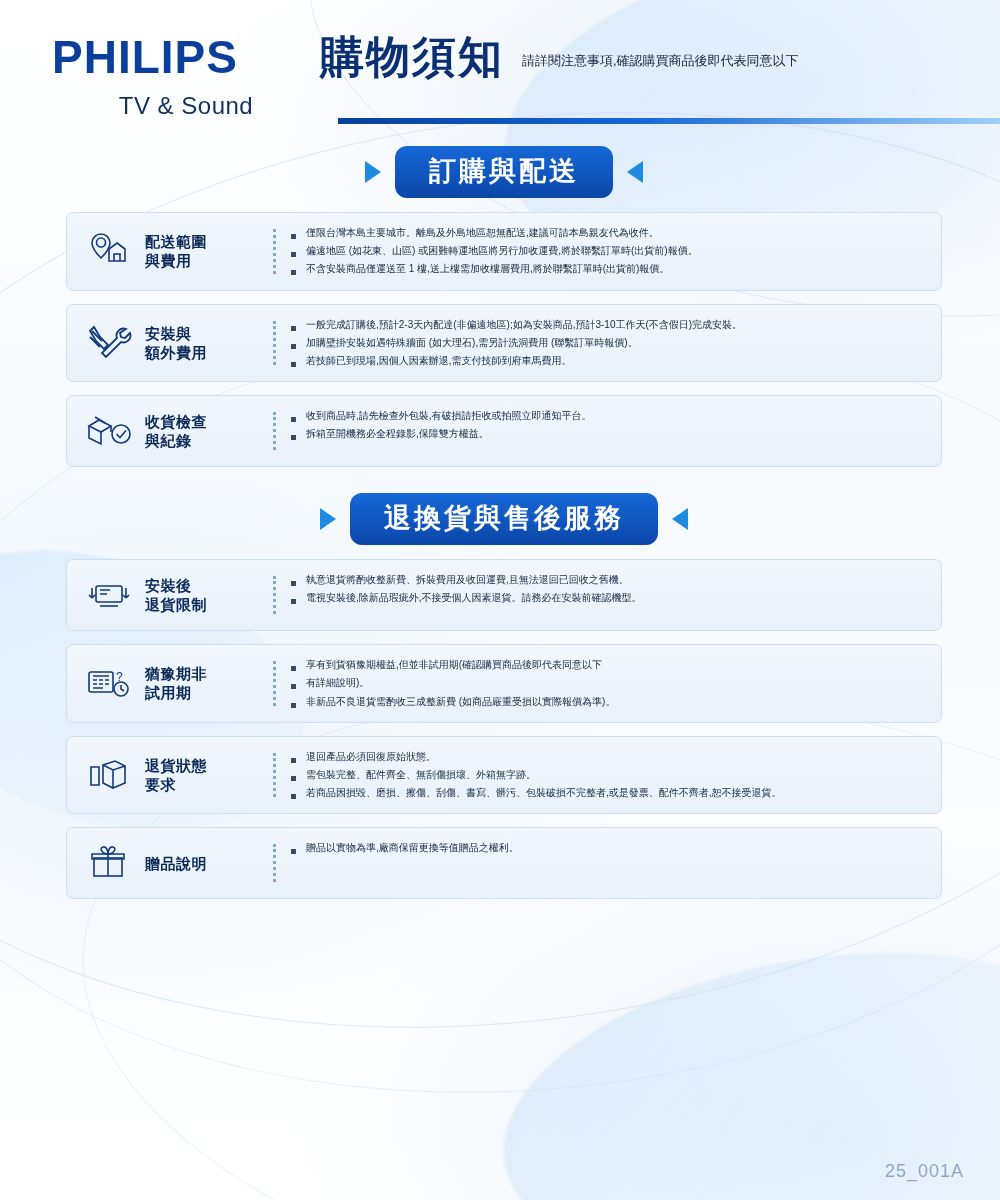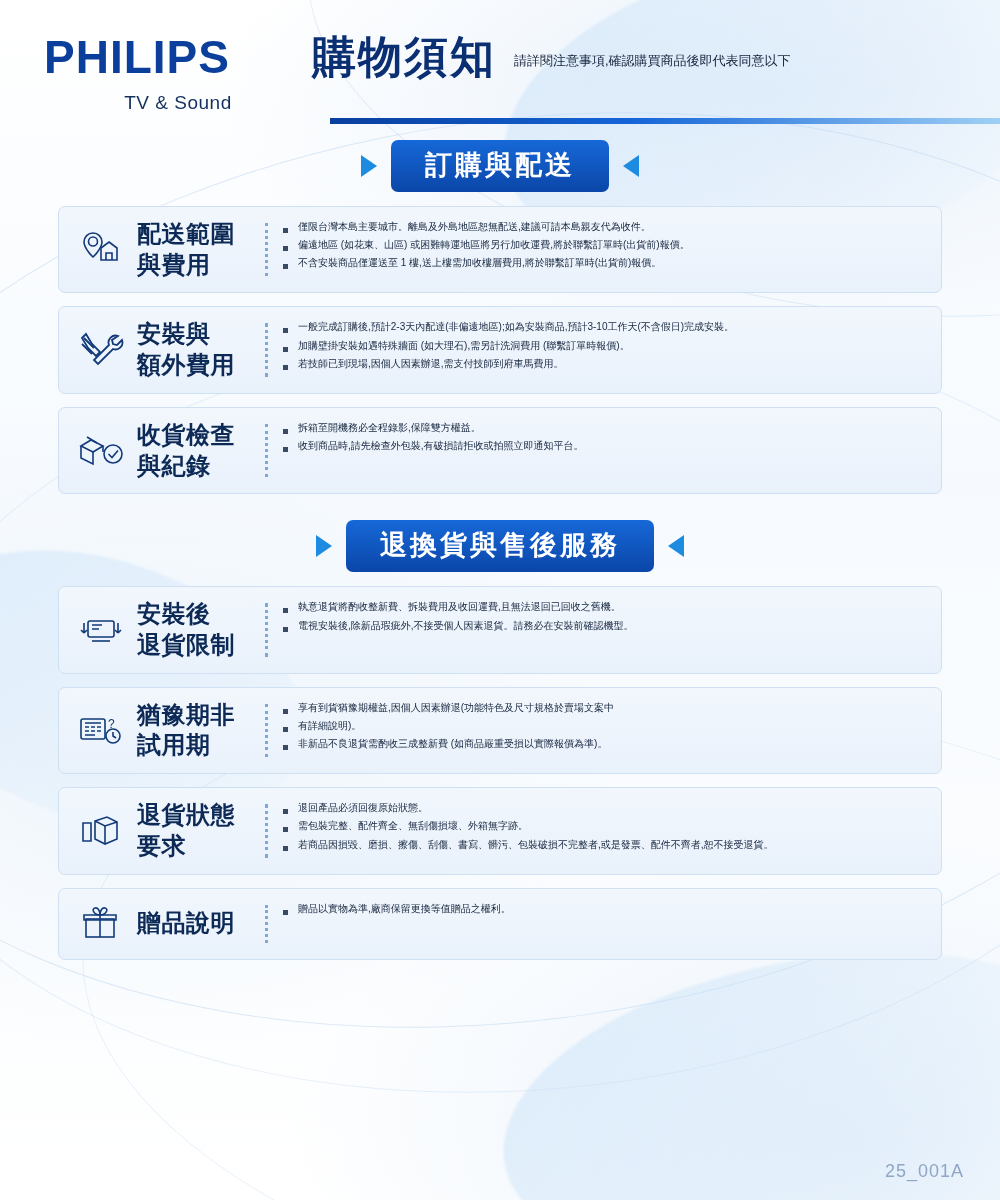--- a/index.html
+++ b/index.html
@@ -11,20 +11,21 @@
   }
   .page {
     position: relative;
     width: 1000px; height: 1200px;
     background:
       radial-gradient(ellipse 900px 420px at 78% 8%, #e8f1fb 0%, rgba(255,255,255,0) 62%),
       radial-gradient(ellipse 800px 520px at 15% 62%, #eef5fc 0%, rgba(255,255,255,0) 60%),
       radial-gradient(ellipse 900px 500px at 85% 95%, #e9f2fb 0%, rgba(255,255,255,0) 62%),
       linear-gradient(180deg, #ffffff 0%, #f6fafe 40%, #ffffff 100%);
     overflow: hidden;
+    padding-left: 8px;
   }
   
   .swoosh {
     position: absolute;
     border-radius: 50%;
     border: 1px solid rgba(150,190,230,0.30);
     pointer-events: none;
   }
   .sw1 { width: 1500px; height: 900px; left: -230px; top: 120px; transform: rotate(-8deg); }
   .sw2 { width: 1300px; height: 760px; left: -120px; top: 330px; transform: rotate(-5deg); border-color: rgba(150,190,230,0.22); }
@@ -53,21 +54,21 @@
     font-family: "Liberation Sans", sans-serif;
     font-weight: bold;
     font-size: 46px;
     letter-spacing: 1px;
     color: #0b3f9b;
     line-height: 1;
   }
   .brand-sub {
     margin-top: 12px;
     text-align: center;
-    font-size: 19px;
+    font-size: 24px;
     color: #13305f;
     letter-spacing: 0.5px;
   }
   .title-wrap { display: flex; align-items: center; padding-top: 6px; }
   .doc-title {
     font-size: 44px;
     font-weight: bold;
     color: #0a2f72;
     letter-spacing: 2px;
     line-height: 1.05;
@@ -98,21 +99,21 @@
     margin: 26px 0 14px 0;
     z-index: 3;
   }
   .banner-box {
     background: linear-gradient(180deg, #1668d8 0%, #0b46a8 100%);
     color: #ffffff;
     font-size: 27px;
     font-weight: bold;
     letter-spacing: 3px;
     padding: 7px 34px 9px 34px;
-    border-radius: 7px;
+    border-radius: 12px;
   }
   .tri { width: 0; height: 0; }
   .tri-r {
     border-top: 11px solid transparent;
     border-bottom: 11px solid transparent;
     border-left: 16px solid #1d8ce0;
   }
   .tri-l {
     border-top: 11px solid transparent;
     border-bottom: 11px solid transparent;
@@ -138,21 +139,21 @@
     gap: 10px;
     padding-left: 8px;
   }
   .card-icon {
     width: 52px; height: 46px;
     flex: none;
     display: flex; align-items: center; justify-content: center;
     color: #123a79;
   }
   .card-title {
-    font-size: 24px;
+    font-size: 15px;
     font-weight: bold;
     color: #0d2a57;
     line-height: 1.28;
     letter-spacing: 0.5px;
   }
   .dotted {
     flex: none;
     width: 0;
     border-left: 3px dotted #7fa8d4;
     margin: 4px 14px 4px 2px;
@@ -274,22 +275,22 @@
             <path d="M31.5 22 l3.5 3.5 6-7"></path>
           </svg>
         </div>
         <div class="card-title">
           <div>收貨檢查</div>
           <div>與紀錄</div>
         </div>
       </div>
       <div class="dotted"></div>
       <div class="card-body">
+        <div class="bullet">收到商品時,請先檢查外包裝,有破損請拒收或拍照立即通知平台。</div>
         <div class="bullet">拆箱至開機務必全程錄影,保障雙方權益。</div>
-        <div class="bullet">收到商品時,請先檢查外包裝,有破損請拒收或拍照立即通知平台。</div>
       </div>
     </div>
   </div>
 
   <div class="section-banner">
     <span class="tri tri-r"></span>
     <span class="banner-box">退換貨與售後服務</span>
     <span class="tri tri-l"></span>
   </div>
 
@@ -329,21 +330,21 @@
             <path d="M36 20 v4 l3 2"></path>
           </svg>
         </div>
         <div class="card-title">
           <div>猶豫期非</div>
           <div>試用期</div>
         </div>
       </div>
       <div class="dotted"></div>
       <div class="card-body">
-        <div class="bullet">享有到貨猶豫期權益,因個人因素辦退(功能特色及尺寸規格於賣場文案中</div>
+        <div class="bullet">享有到貨猶豫期權益,但並非試用期(確認購買商品後即代表同意以下</div>
         <div class="bullet">有詳細說明)。</div>
         <div class="bullet">非新品不良退貨需酌收三成整新費 (如商品嚴重受損以實際報價為準)。</div>
       </div>
     </div>
 
     <div class="card">
       <div class="card-left">
         <div class="card-icon">
           <svg width="48" height="36" viewBox="0 0 48 36" fill="none" stroke="#123a79" stroke-width="1.6">
             <path d="M6 10 L6 28 L14 28 L14 10 Z"></path>

